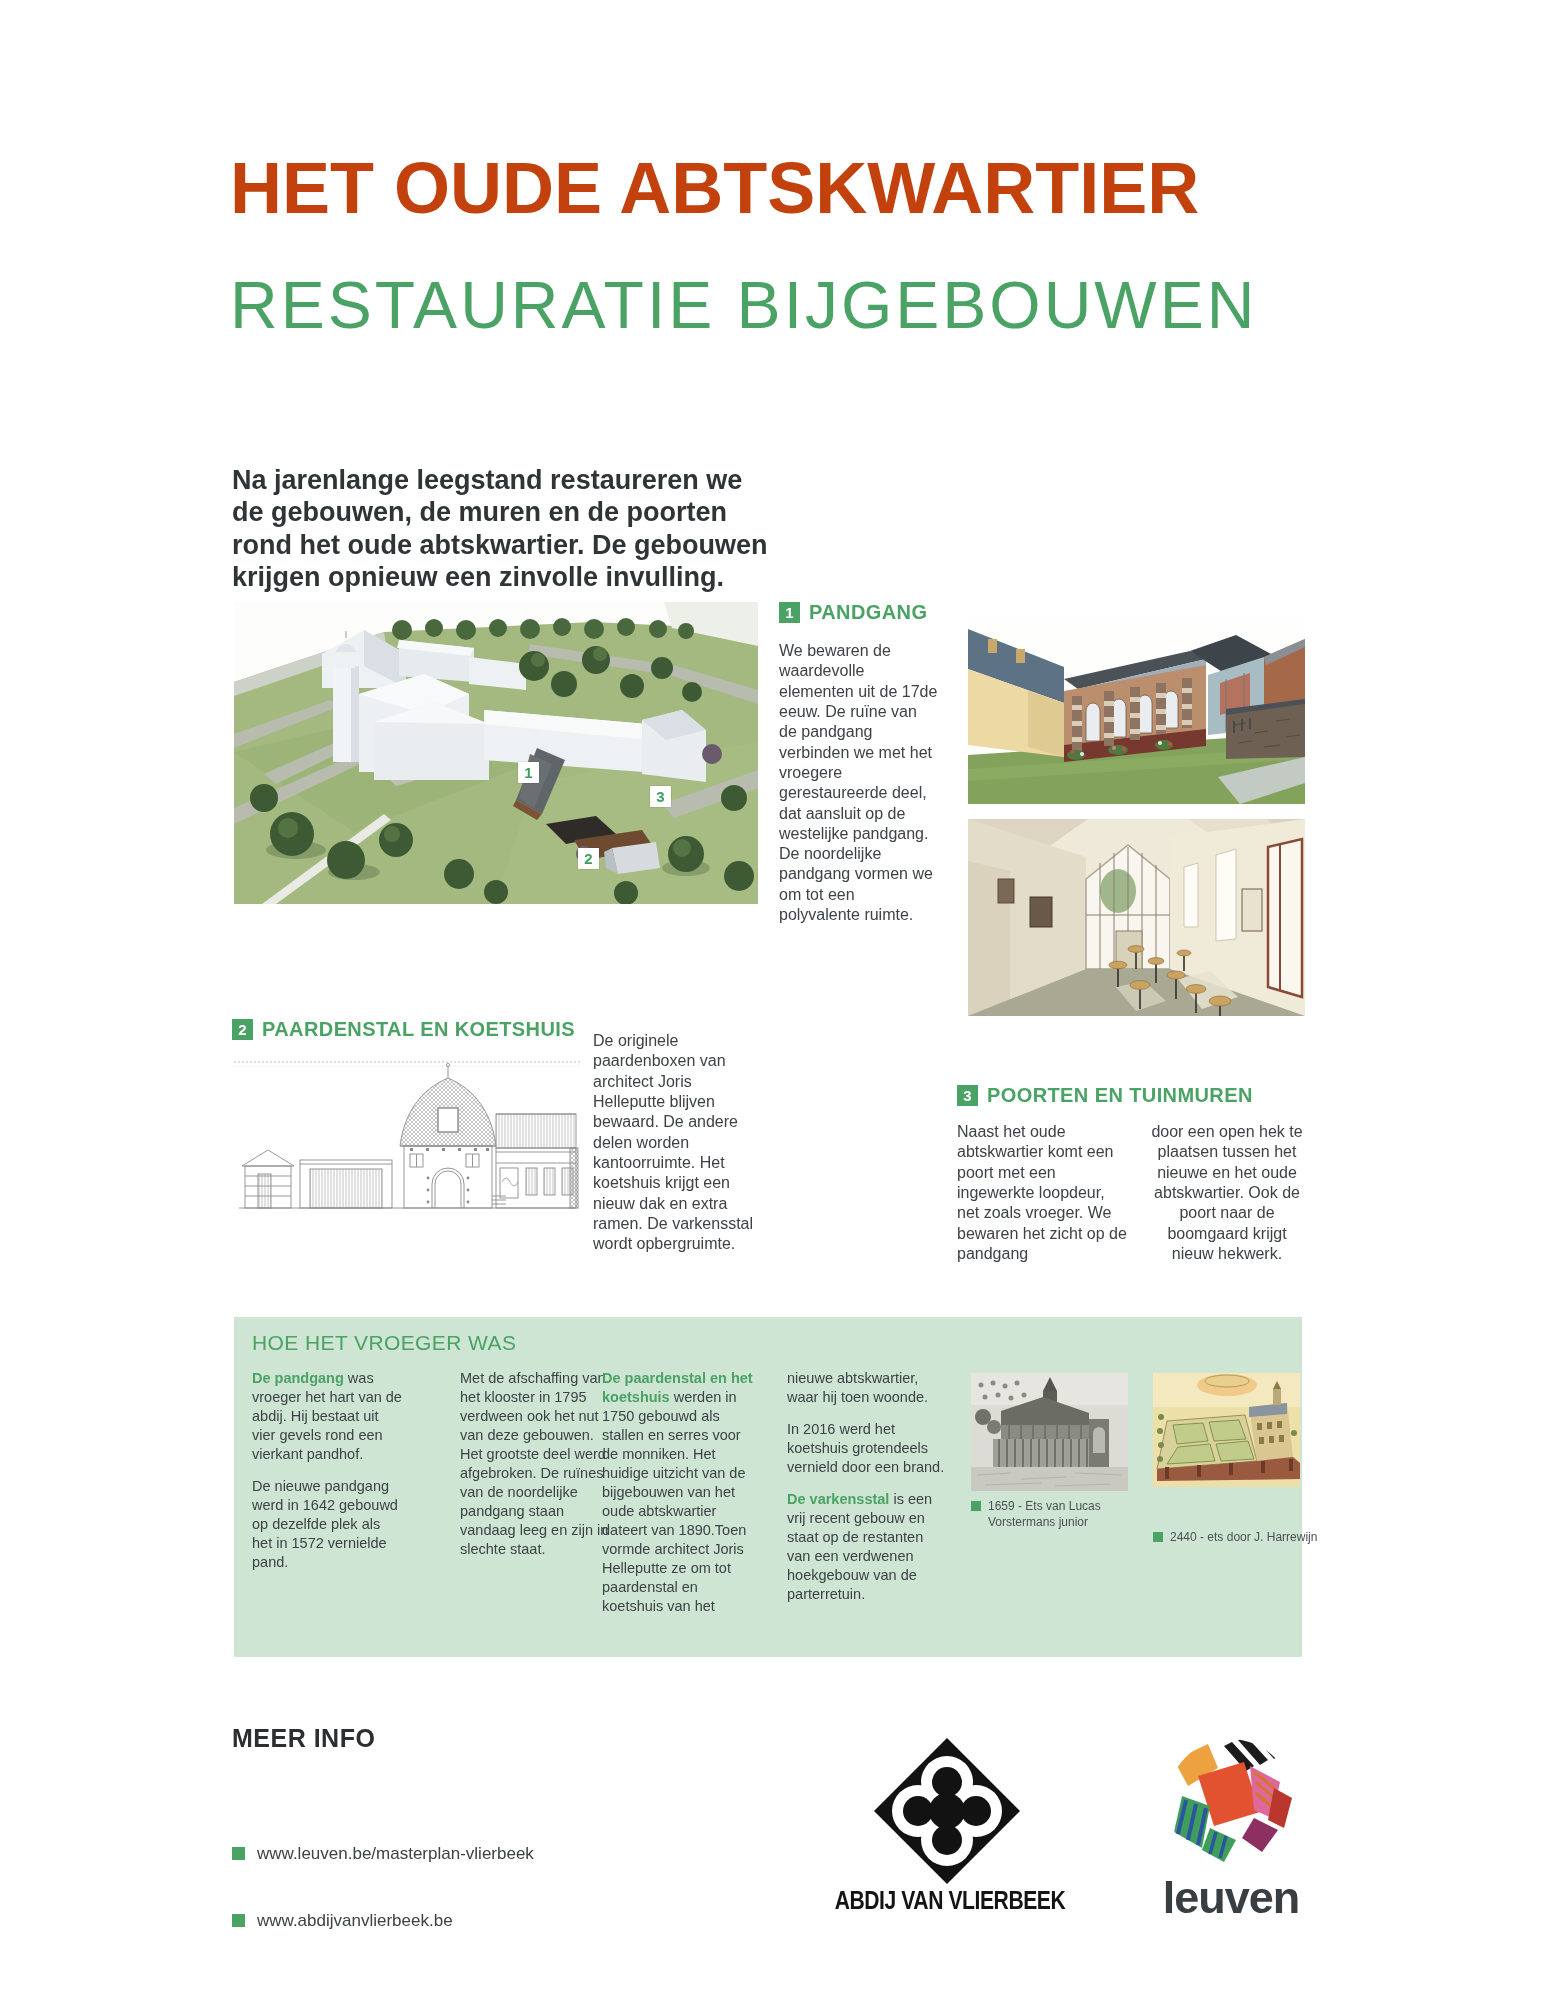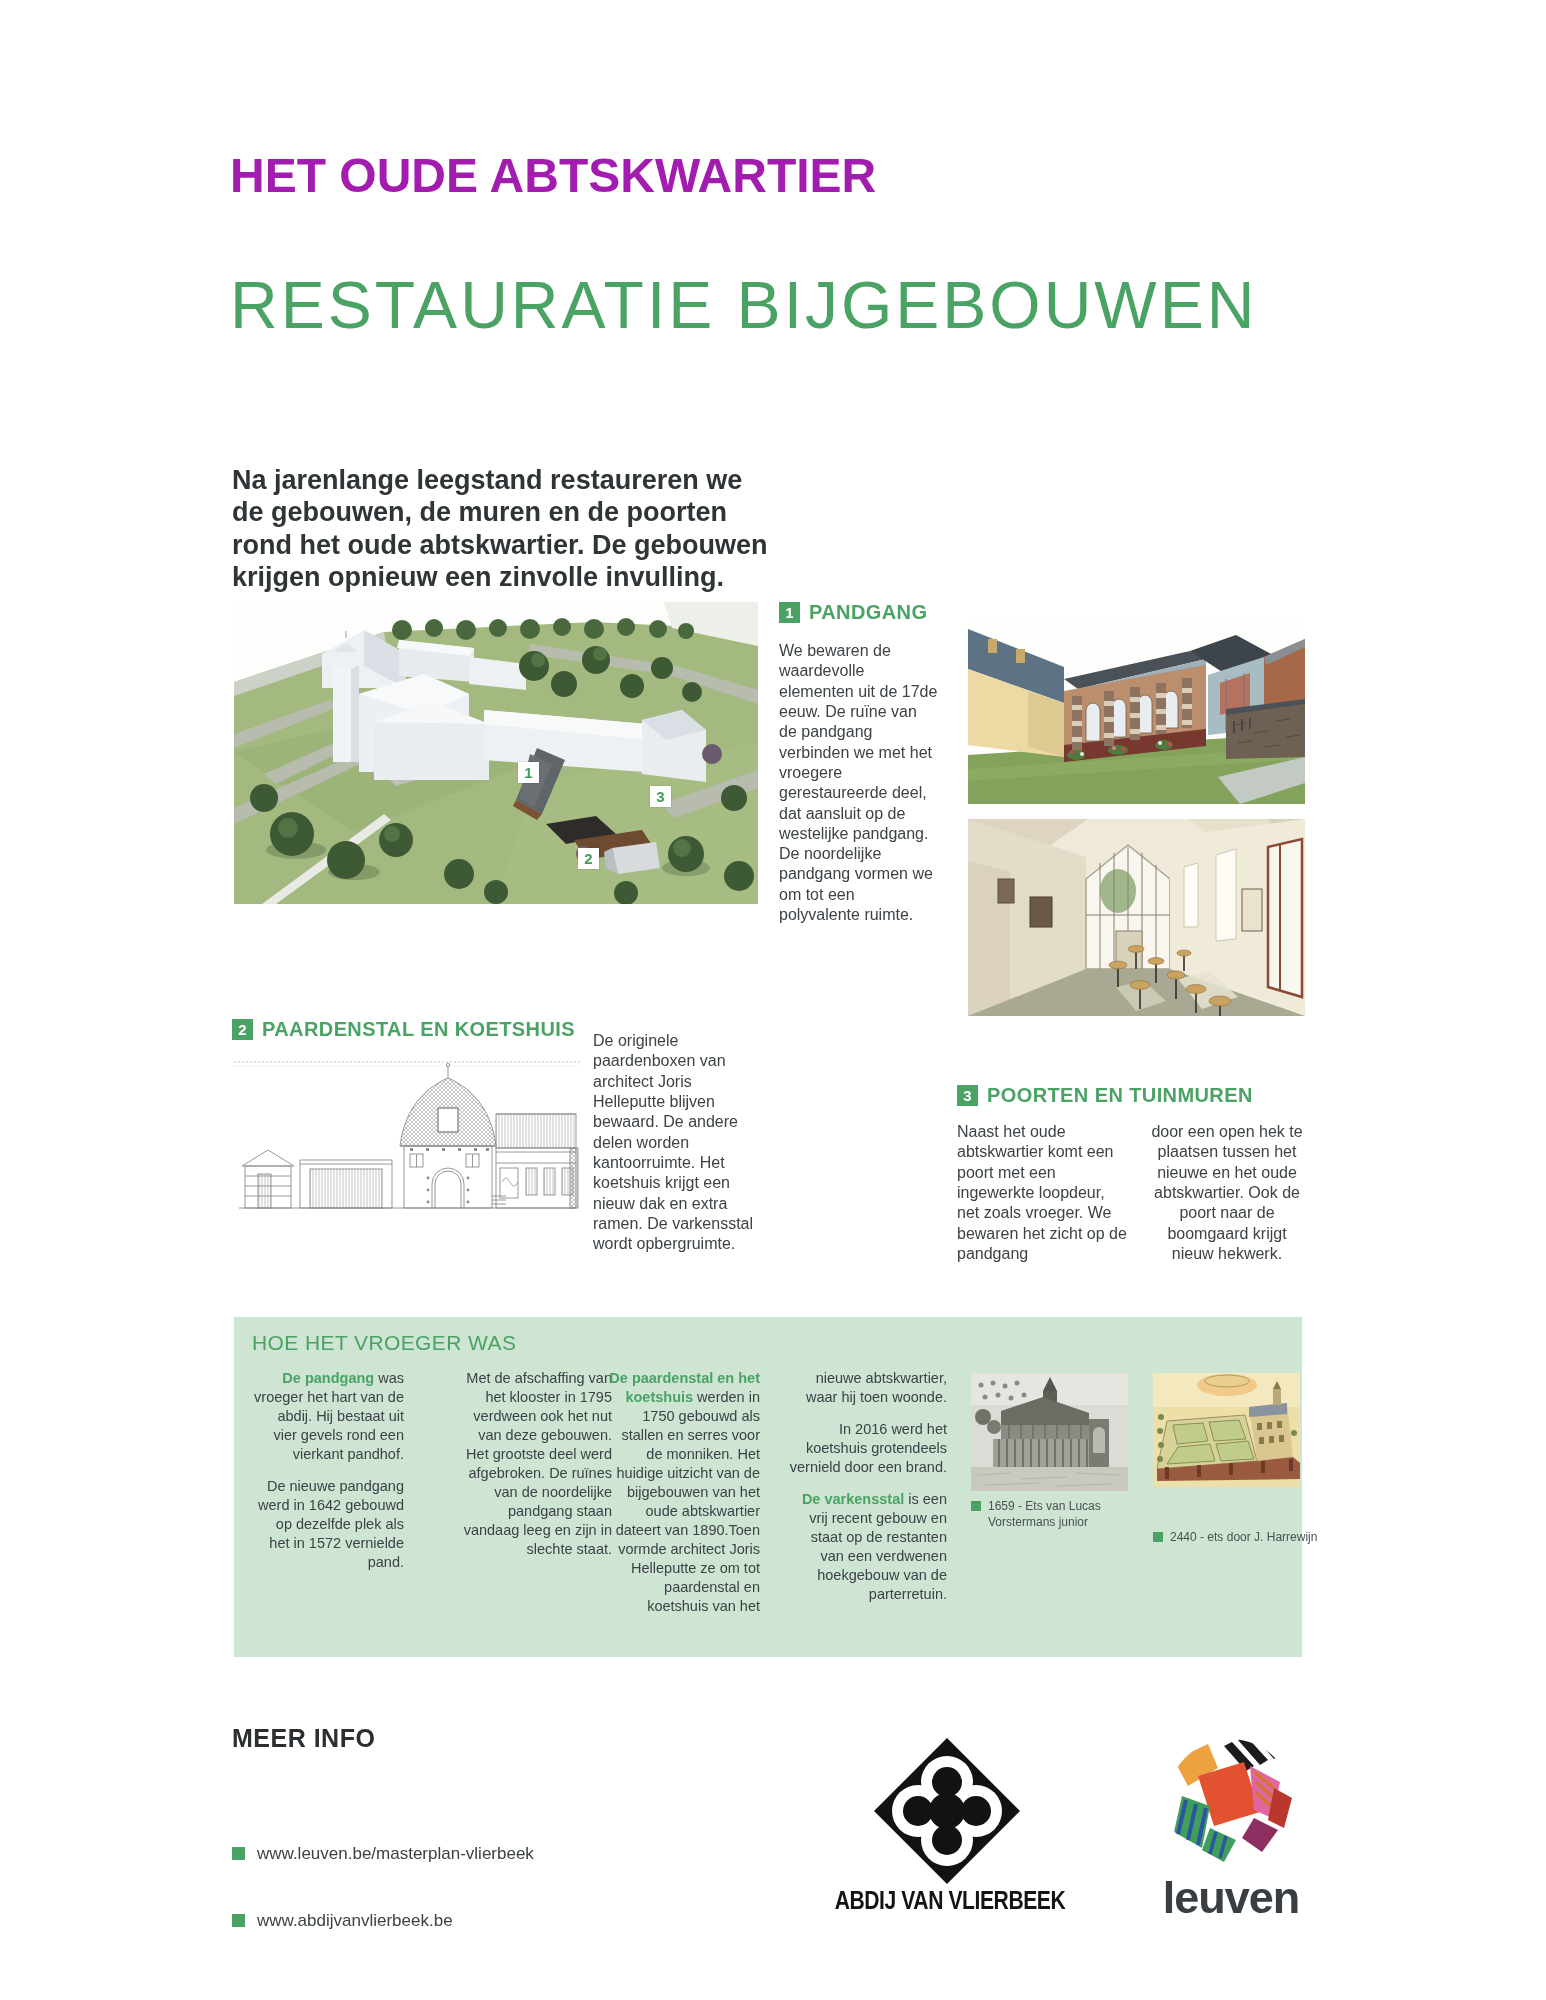--- a/index.html
+++ b/index.html
@@ -1,30 +1,30 @@
 <!DOCTYPE html>
 <html><head>
 <meta charset="utf-8">
 <style>
   html,body{margin:0;padding:0;background:#ffffff;}
   .page{position:relative;width:1546px;height:2000px;background:#fff;
         font-family:"Liberation Sans",sans-serif;overflow:hidden;color:#3c4246;}
   .abs{position:absolute;}
-  .h1{font-size:48px;font-weight:800;color:#a21caf;letter-spacing:0px;line-height:1;}
+  .h1{font-size:72px;font-weight:800;color:#c2410c;letter-spacing:0px;line-height:1;}
   .h2{font-size:66px;font-weight:400;color:#4aa264;letter-spacing:3px;line-height:1;}
   .intro{font-size:27px;line-height:1.2;font-weight:700;color:#2f3437;}
   .sec-head{display:flex;align-items:center;gap:9px;}
   .badge{width:21px;height:21px;background:#4aa264;color:#fff;font-size:15px;font-weight:700;
          display:flex;align-items:center;justify-content:center;flex:0 0 auto;}
   .sec-title{color:#4aa264;font-weight:700;font-size:20px;letter-spacing:.4px;white-space:nowrap;}
   .body-text{font-size:16px;line-height:1.27;color:#3c4246;}
   .hist-box{background:#cee5d3;}
   .hist-title{color:#4aa264;font-weight:400;font-size:21px;letter-spacing:.4px;}
   .hist-col{font-size:14.5px;line-height:1.31;color:#3c4246;}
-  .hist-col p{margin:0 0 13px 0;text-align:right;}
+  .hist-col p{margin:0 0 13px 0;}
   .lead{color:#4aa264;font-weight:700;}
   .caption{font-size:12px;line-height:1.3;color:#4a5054;position:relative;padding-left:17px;}
   .caption .sq{position:absolute;left:0;top:2px;width:10px;height:10px;background:#4aa264;}
   .info-title{font-size:25px;font-weight:800;color:#2c2f31;letter-spacing:.5px;}
   .info-item{position:relative;padding-left:25px;font-size:17px;line-height:1.33;color:#3c4246;}
   .info-item .sq{position:absolute;left:0;top:4px;width:13px;height:13px;background:#4aa264;}
   .marker{position:absolute;width:21px;height:21px;background:#fff;display:flex;align-items:center;
           justify-content:center;color:#3f9e5c;font-weight:800;font-size:15px;box-shadow:0 0 1px rgba(0,0,0,.35);}
   .photo{overflow:hidden;}
   .abdij-text{font-size:24px;font-weight:700;color:#141414;text-align:center;letter-spacing:-.5px;

